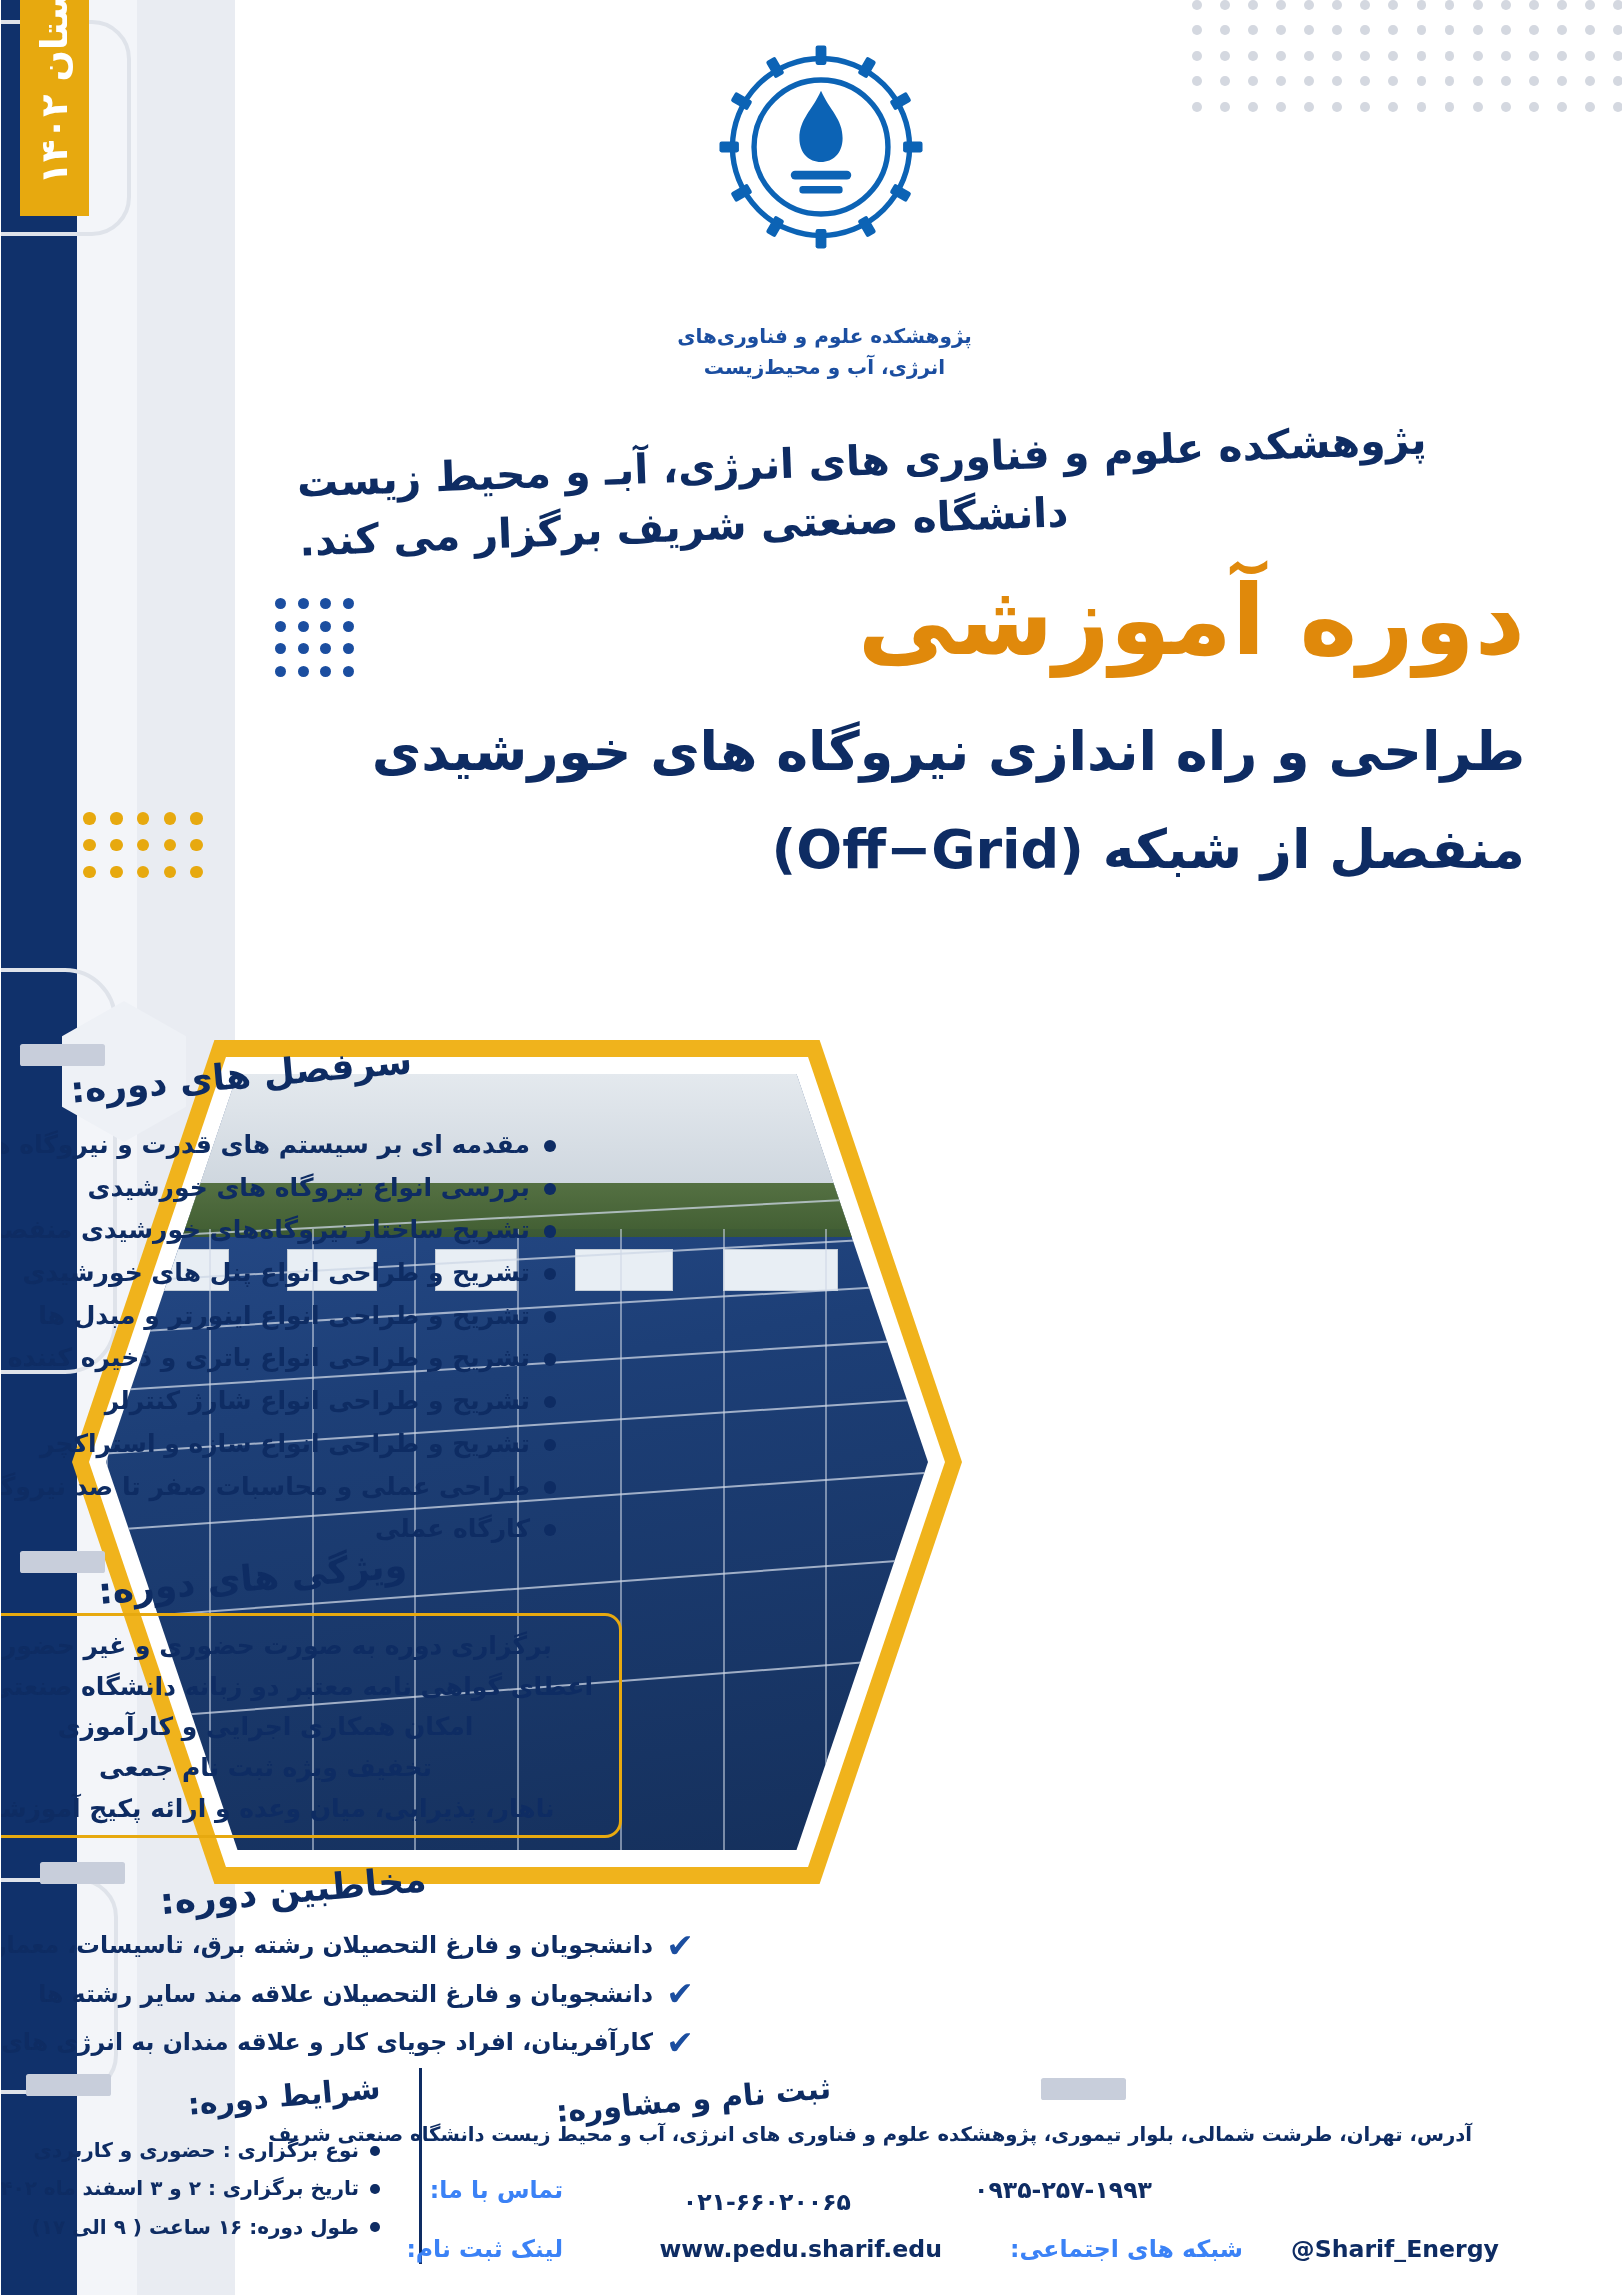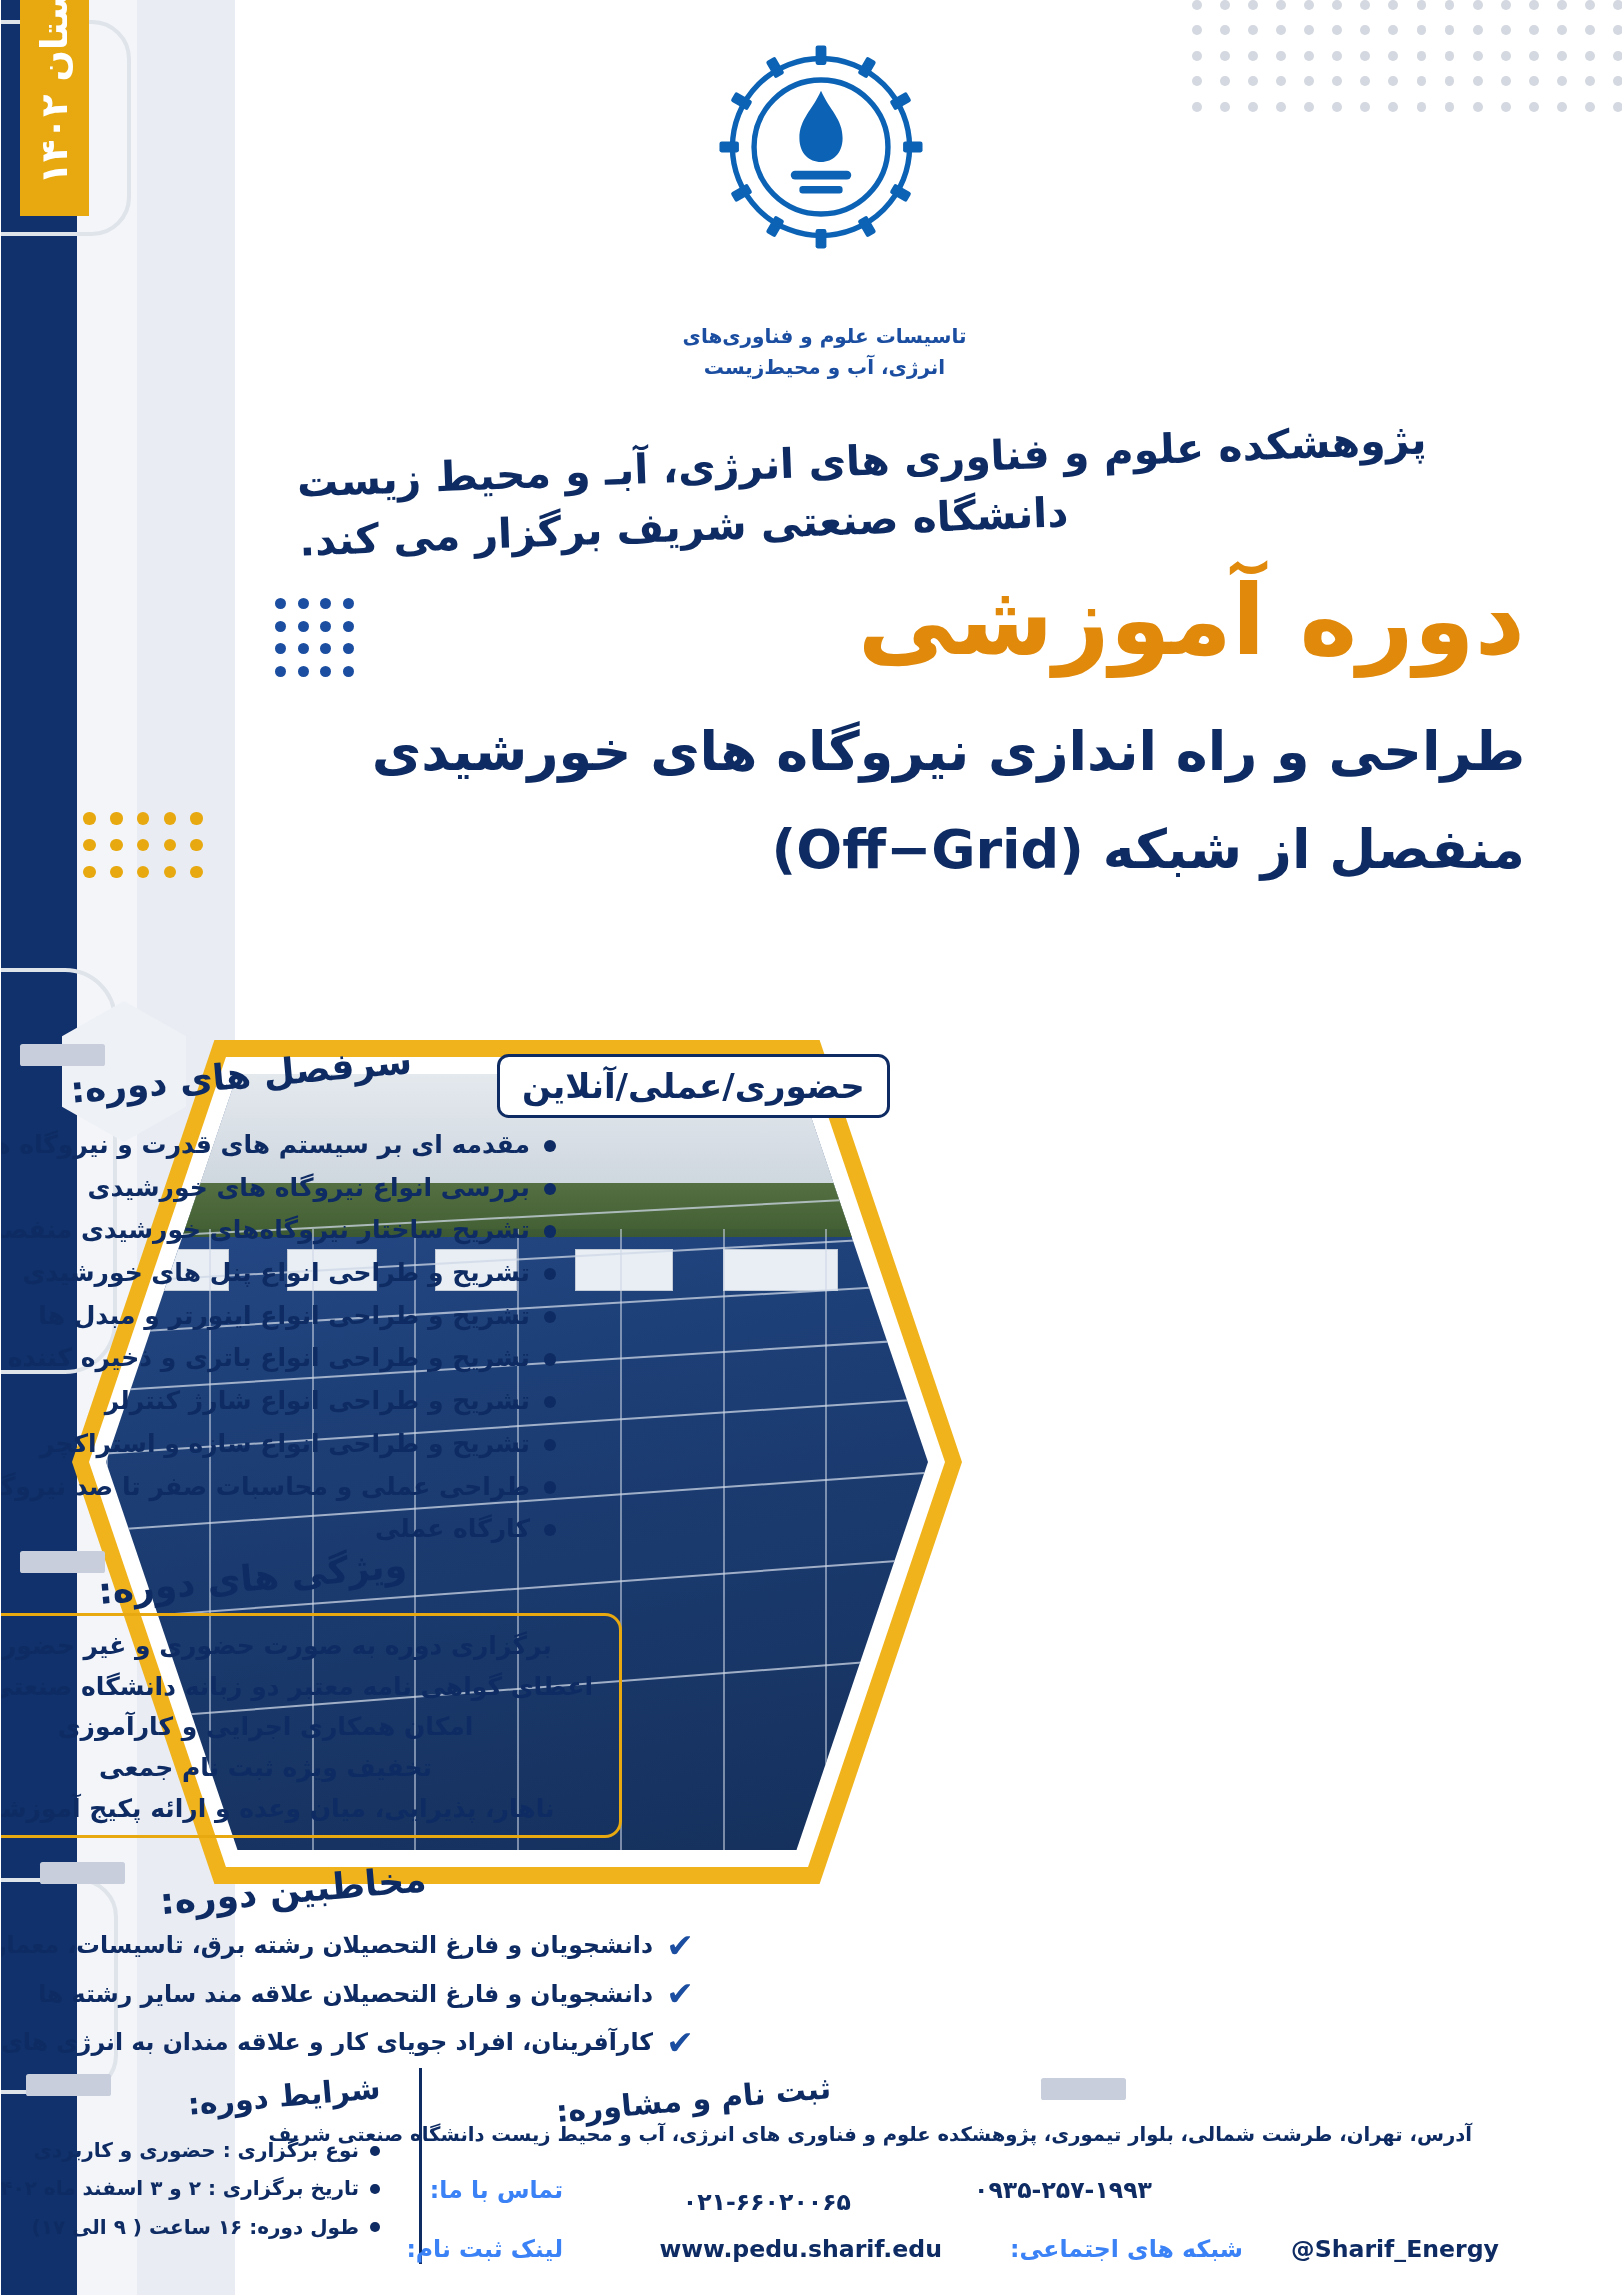--- a/index.html
+++ b/index.html
@@ -493,21 +493,21 @@
         </g>
 
         <path d="M100 48 c-8 18 -20 26 -20 44 c0 14 9 22 20 22 c11 0 20 -8 20 -22 c0 -18 -12 -26 -20 -44z"></path>
         <rect x="72" y="122" width="56" height="8" rx="4"></rect>
         <rect x="80" y="136" width="40" height="7" rx="3"></rect>
       </g>
     </svg>
   </div>
 
   <div class="logo-caption">
-    <span>تاسیسات علوم و فناوری‌های</span><br>
+    <span>پژوهشکده علوم و فناوری‌های</span><br>
     <span>انرژی، آب و محیط‌زیست</span>
   </div>
 
   <div class="org-line">
     <span class="l1">پژوهشکده علوم و فناوری های انرژی، آبـ و محیط زیست</span>
     <span class="l2">دانشگاه صنعتی شریف برگزار می کند.</span>
   </div>
 
   <div class="title-main">دوره آموزشی</div>
   <div class="title-sub1">طراحی و راه اندازی نیروگاه های خورشیدی</div>
@@ -541,21 +541,20 @@
         <div class="pc" style="left:38%;"></div>
         <div class="pc" style="left:48%;"></div>
         <div class="pc" style="left:58%;"></div>
         <div class="pc" style="left:68%;"></div>
         <div class="pc" style="left:78%;"></div>
 
       </div>
     </div>
   </div>
 
-  <div class="badge-mode">حضوری/عملی/آنلاین</div>
 
   <div class="sec-bar" style="right:1518px; top:1044px;"></div>
   <div class="sec-head" style="right:1211px; top:1040px;">سرفصل های دوره:</div>
 
   <ul class="bullet-list" style="right:1067px; top:1132px;">
     <li>مقدمه ای بر سیستم های قدرت و نیروگاه ها</li>
     <li>بررسی انواع نیروگاه های خورشیدی</li>
     <li>تشریح ساختار نیروگاه‌های خورشیدی منفصل</li>
     <li>تشریح و طراحی انواع پنل های خورشیدی</li>
     <li>تشریح و طراحی انواع اینورتر و مبدل ها</li>

